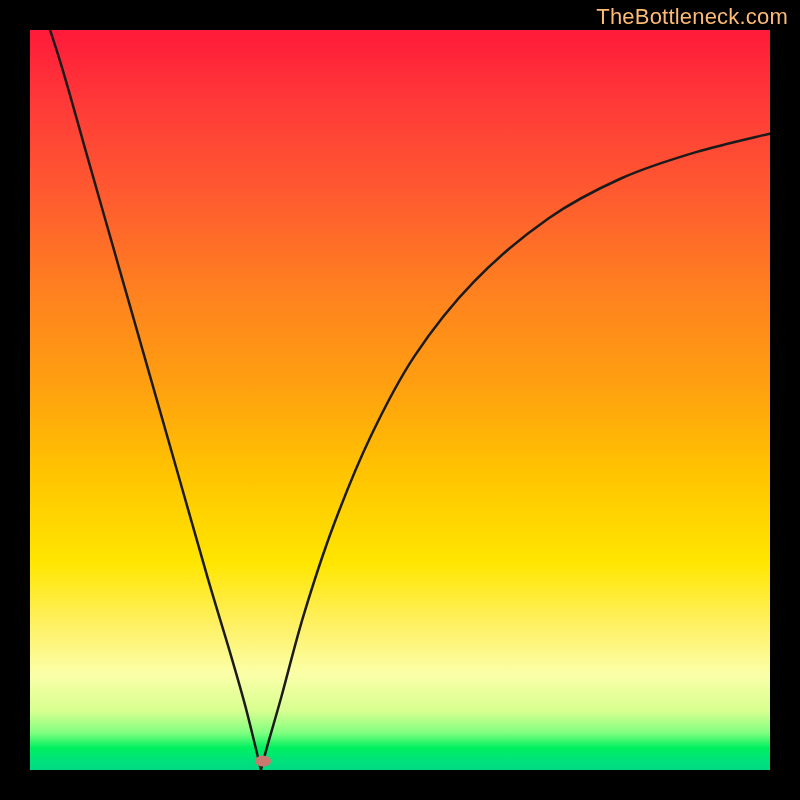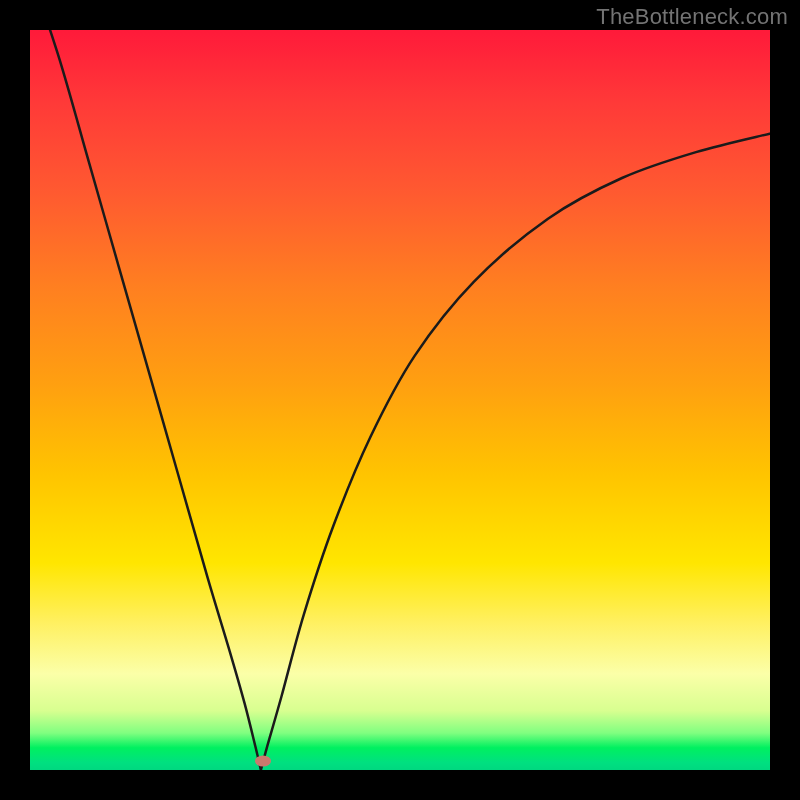--- a/index.html
+++ b/index.html
@@ -14,21 +14,21 @@
   .frame {
     position: relative;
     width: 800px;
     height: 800px;
     background: #000;
   }
   .watermark {
     position: absolute;
     top: 4px;
     right: 12px;
-    color: #737373;
+    color: #fdba74;
     font-size: 22px;
     font-weight: 500;
     letter-spacing: 0.2px;
     user-select: none;
     pointer-events: none;
   }
   .plot-area {
     position: absolute;
     left: 30px;
     top: 30px;

